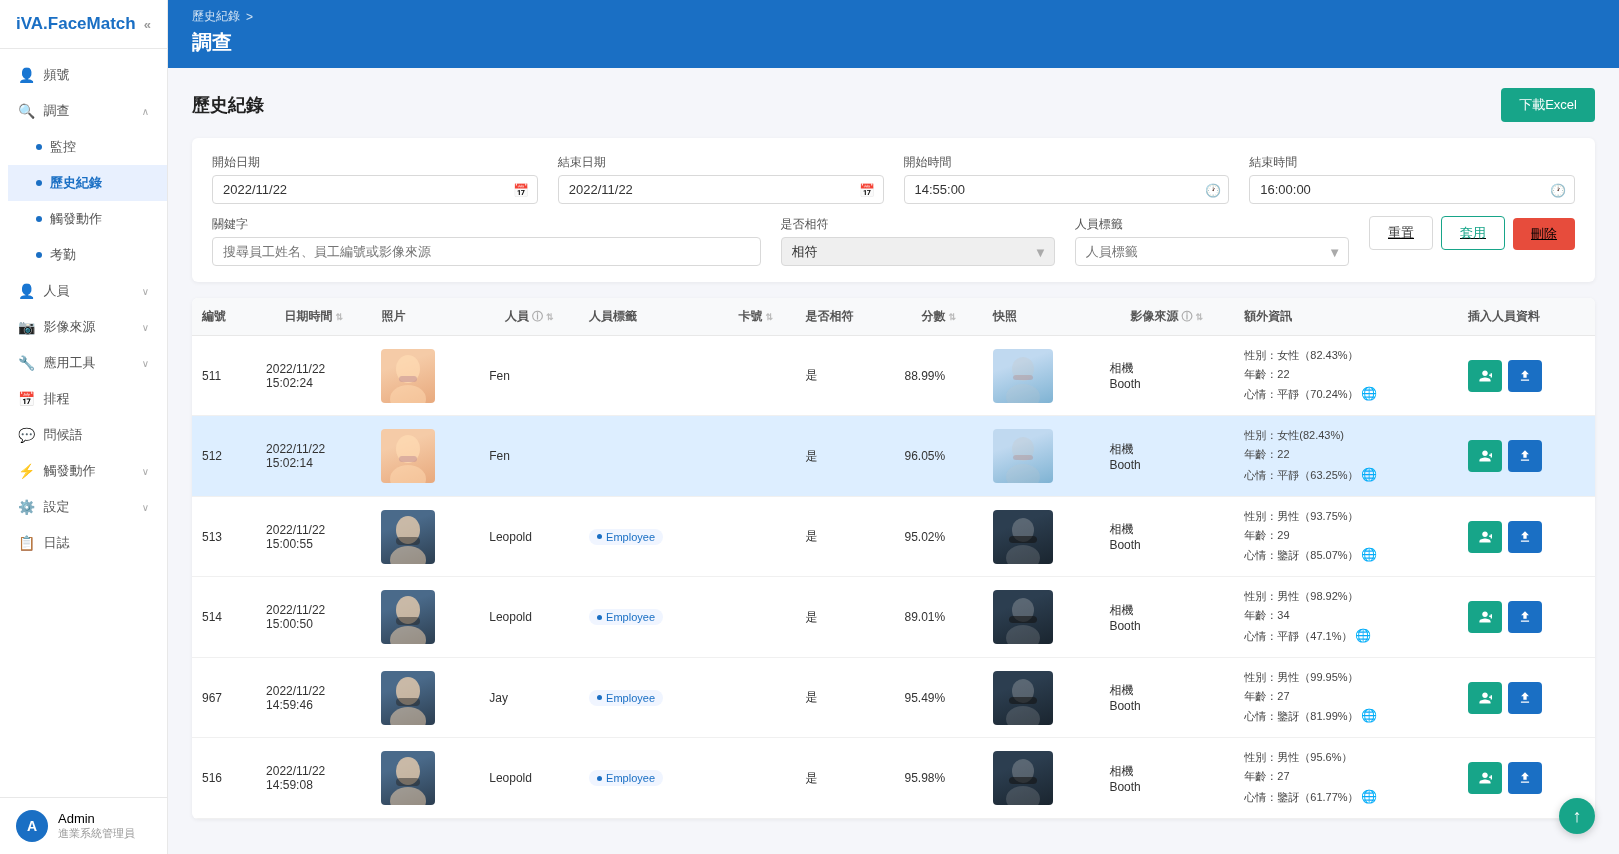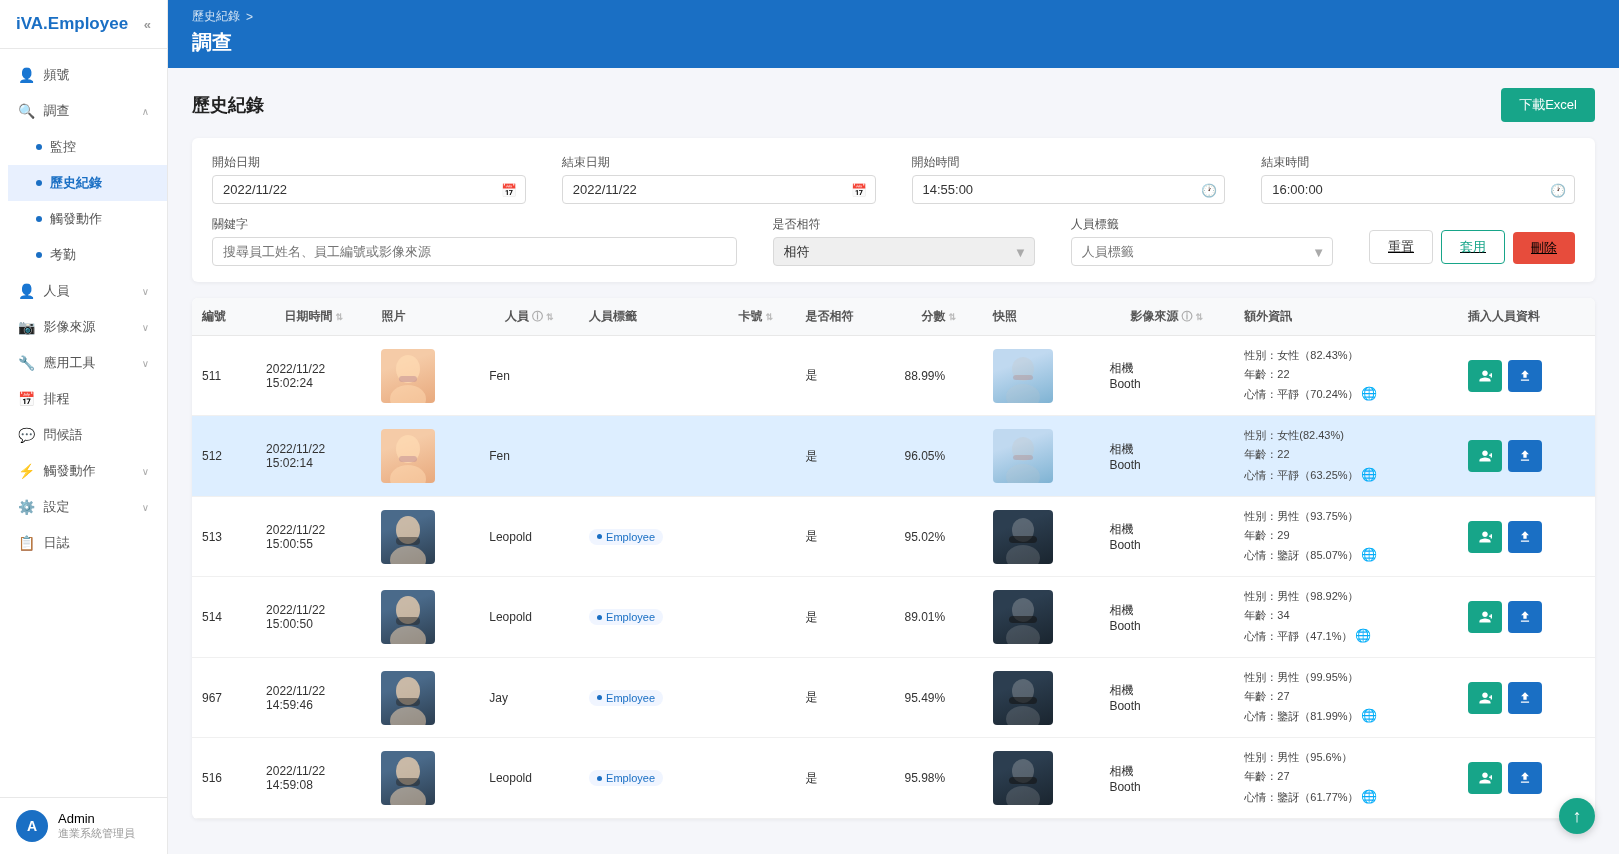--- a/index.html
+++ b/index.html
@@ -130,22 +130,22 @@
     
     .filter-card {
       background: #fff;
       border-radius: 6px;
       padding: 16px 20px;
       margin-bottom: 16px;
       box-shadow: 0 1px 4px rgba(0,0,0,0.06);
     }
     .filter-row {
       display: flex;
-      gap: 36px;
-      align-items: flex-end;
+      gap: 20px;
+      align-items: flex-start;
       margin-bottom: 12px;
     }
     .filter-row:last-child { margin-bottom: 0; }
     .filter-group {
       display: flex;
       flex-direction: column;
       gap: 4px;
       flex: 1;
     }
     .filter-group label { font-size: 12px; color: #555; font-weight: 500; }
@@ -305,21 +305,21 @@
       box-shadow: 0 2px 8px rgba(0,0,0,0.2);
     }
 
     select { appearance: none; background-image: none; }
   </style>
 </head>
 <body>
 
 <div class="sidebar">
   <div class="sidebar-logo">
-    <span>iVA.Employee</span>
+    <span>iVA.FaceMatch</span>
     <span class="collapse-icon">«</span>
   </div>
   <div class="sidebar-menu">
 
     <div class="menu-item">
       <span class="icon">👤</span>
       <span>頻號</span>
     </div>
 
     <div class="menu-item">

